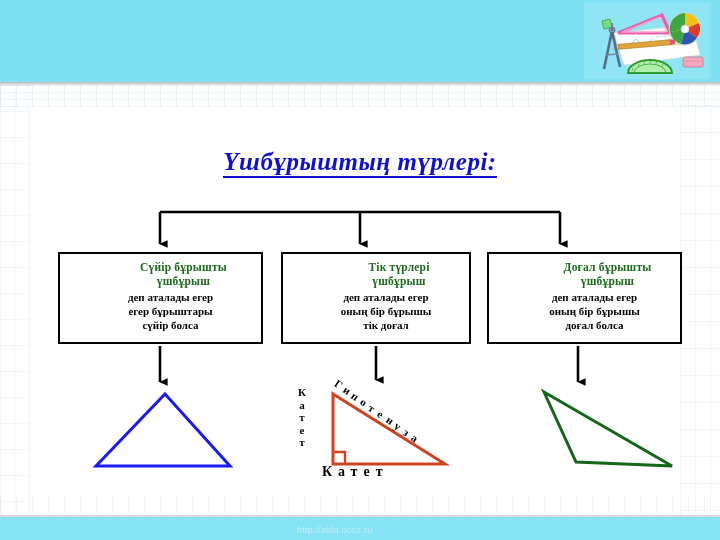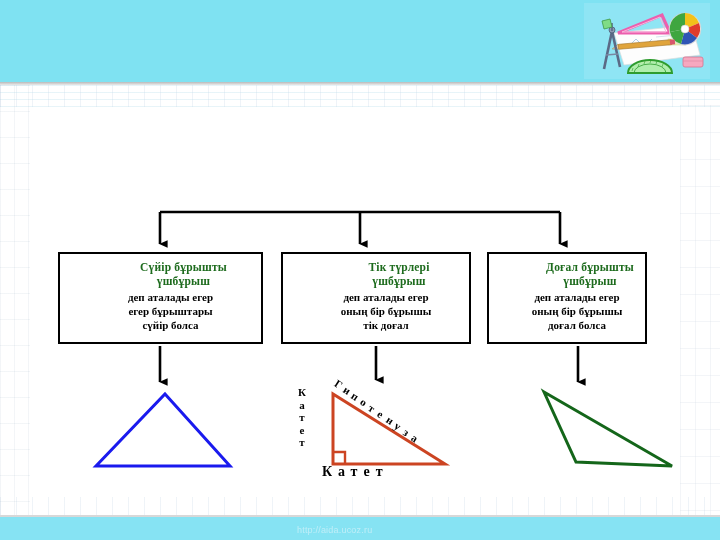--- a/index.html
+++ b/index.html
@@ -193,21 +193,21 @@
     color: #000000;
     font-weight: bold;
     font-size: 11px;
     line-height: 14px;
     margin-top: 2px;
     margin-left: 20px;
   }
 
   #box-acute  { left: 58px;  top: 252px; width: 205px; height: 92px; }
   #box-right  { left: 281px; top: 252px; width: 190px; height: 92px; }
-  #box-obtuse { left: 487px; top: 252px; width: 160px; height: 92px; }
+  #box-obtuse { left: 487px; top: 252px; width: 195px; height: 92px; }
 
   
   .figure {
     position: absolute;
   }
   #fig-acute  { left: 90px;  top: 388px; width: 150px; height: 90px; }
   #fig-right  { left: 295px; top: 372px; width: 165px; height: 112px; }
   #fig-obtuse { left: 520px; top: 386px; width: 160px; height: 92px; }
 
   
@@ -309,20 +309,23 @@
     <g>
       <rect x="99" y="54" width="20" height="10" rx="2" fill="#f6a8bf" stroke="#d8718f" stroke-width="0.8"></rect>
       <line x1="99" y1="58" x2="119" y2="58" stroke="#e08aa5" stroke-width="0.7"></line>
     </g>
 
     <g>
       <polygon points="18,18 26,16 28,24 20,26" fill="#7fdc86" stroke="#3d9a46" stroke-width="0.8"></polygon>
     </g>
   </svg>
 
+  <div class="title-main">
+    <span>Үшбұрыштың түрлері:</span>
+  </div>
 
   <svg class="connectors" viewBox="0 0 720 540">
     <defs>
       <marker id="ah" markerWidth="9" markerHeight="9" refX="4.2" refY="7.6" orient="auto" markerUnits="userSpaceOnUse">
         <polygon points="0.4,0 8,0 4.2,8.4" fill="#000000"></polygon>
       </marker>
     </defs>
     <g stroke="#000000" stroke-width="2.6" fill="none">
 
       <path d="M160,212 L560,212"></path>

